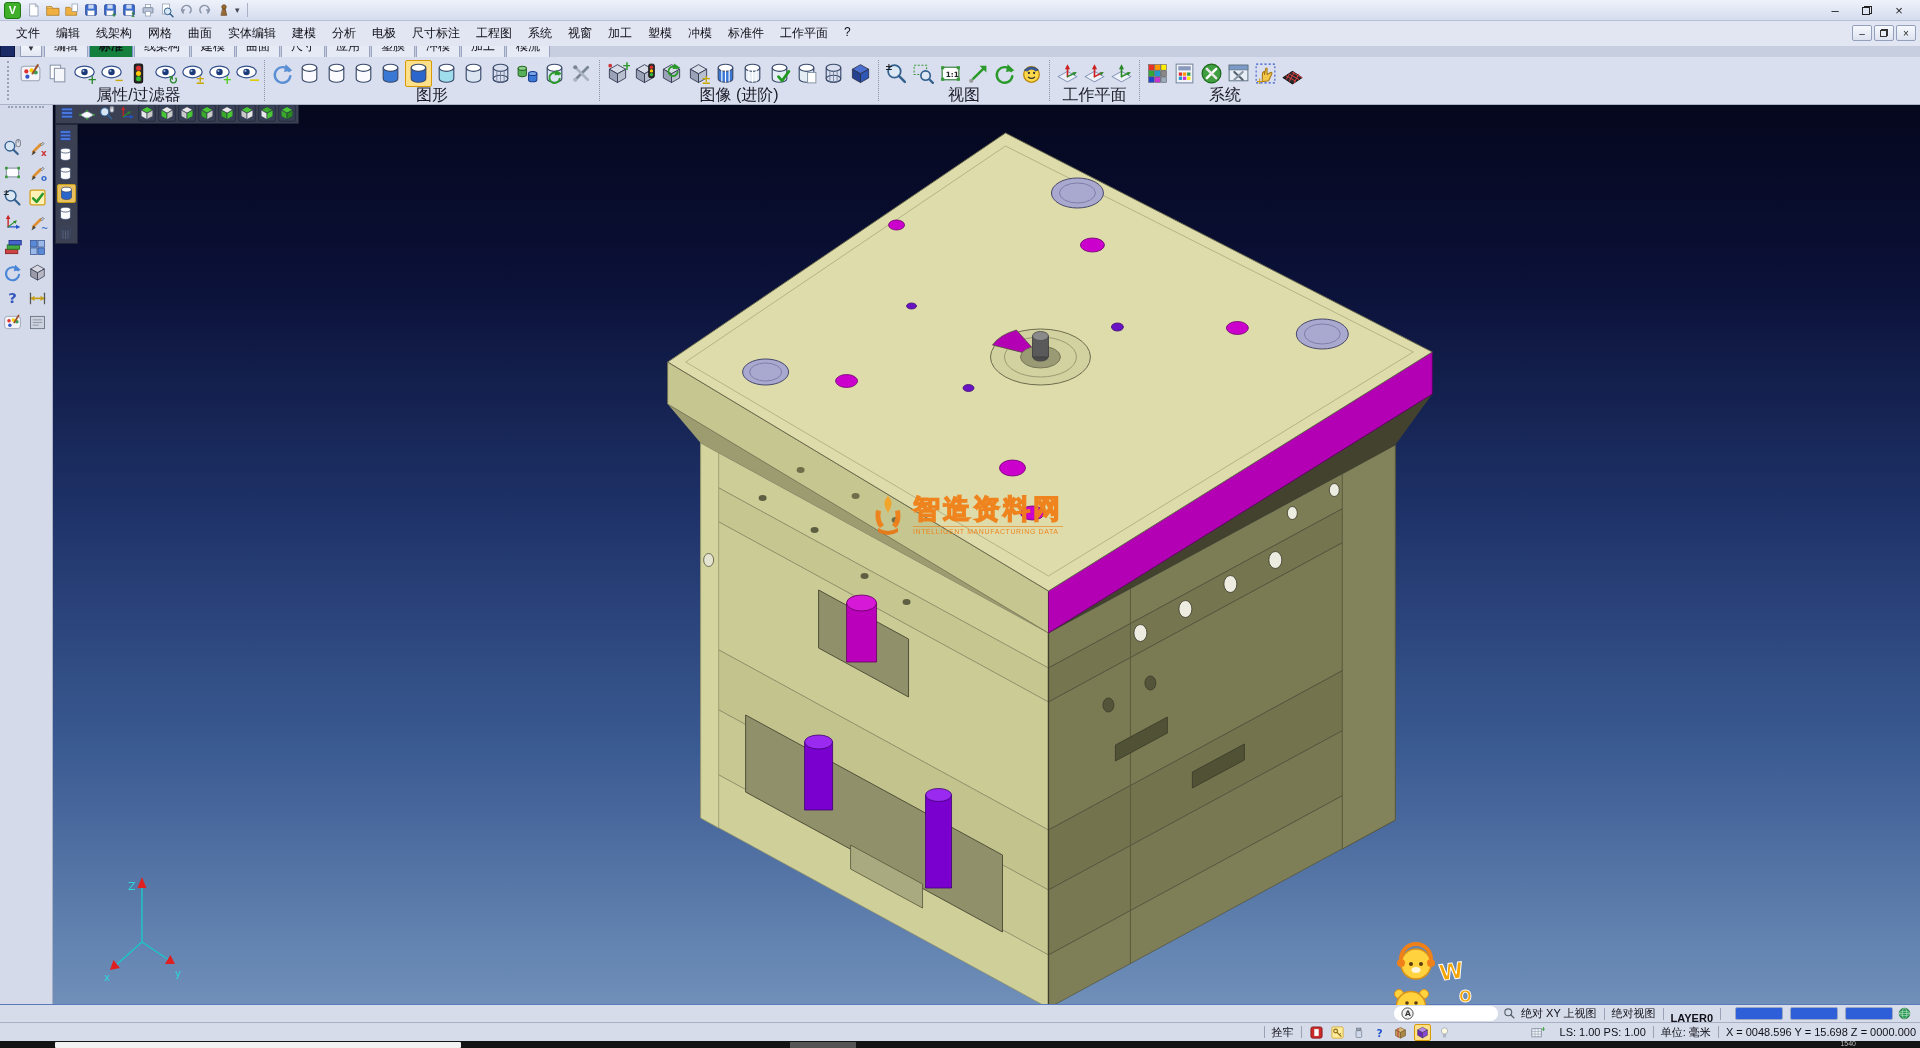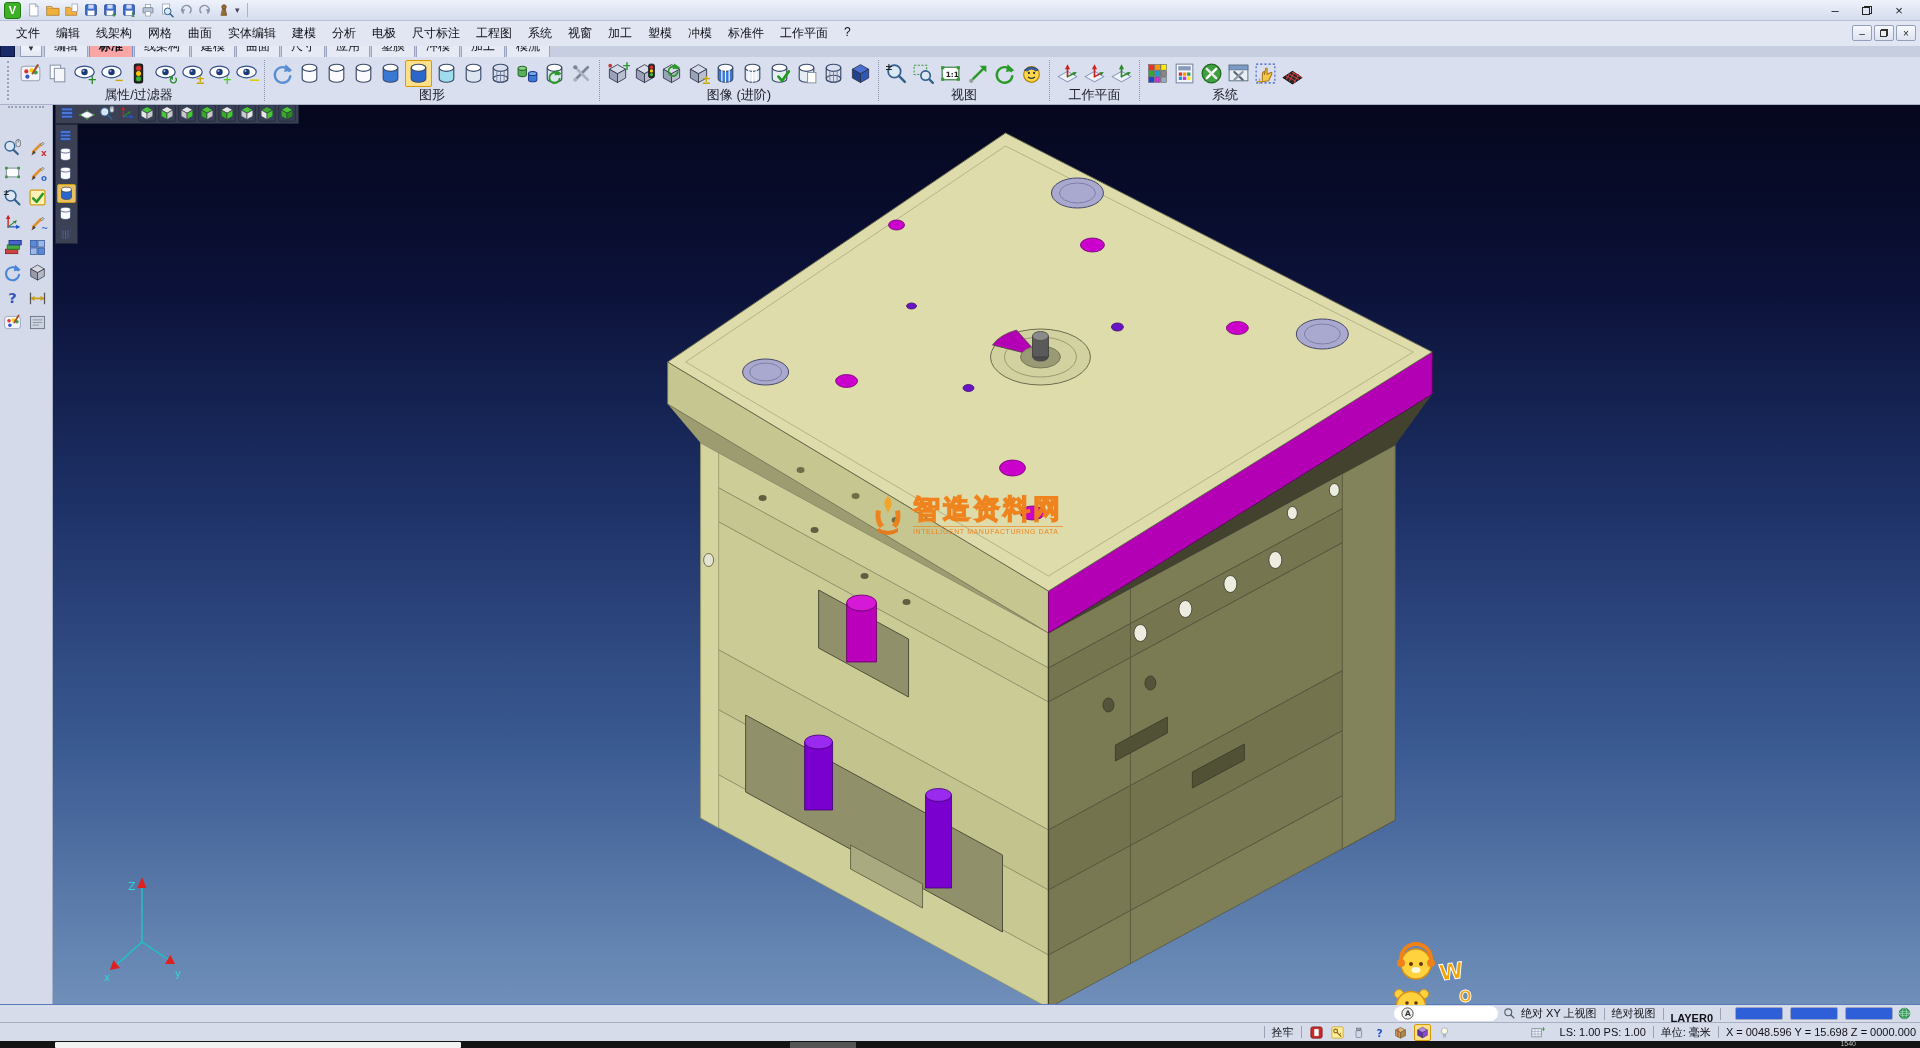--- a/index.html
+++ b/index.html
@@ -33,30 +33,30 @@
   .rst2{position:relative;width:8px;height:8px;display:inline-block;}
   .rst2::before{content:"";position:absolute;right:0;top:0;width:5px;height:5px;border:1px solid #333;}
   .rst2::after{content:"";position:absolute;left:0;bottom:0;width:5px;height:5px;border:1px solid #333;background:#e8edf6;}
   
   .tabbar{position:absolute;left:0;top:38px;right:0;height:19px;background:#c7cee0;
     display:flex;align-items:flex-end;z-index:28;}
   .mdi-doc{width:13px;height:17px;background:#1a2a66;border:1px solid #0a1540;margin-right:3px;}
   .tab-drop{width:20px;height:16px;border:1px solid #93a0bc;background:linear-gradient(#fbfcfe,#e2e7f2);
     display:flex;align-items:center;justify-content:center;font-size:8px;color:#334;margin:0 2px 0 2px;}
   .tab{font-size:12px;padding:1px 9px 2px;background:#e6eaf4;border:1px solid #9aa4c0;border-bottom:none;color:#101018;}
-  .tab.active{background:#fca5a5;border-color:#6f95cc;font-weight:bold;}
+  .tab.active{background:#15803d;border-color:#6f95cc;font-weight:bold;}
   
   .toolbar{position:absolute;left:0;top:57px;right:0;height:47px;background:#d9dfee;
     border-bottom:1px solid #aab2c8;display:flex;align-items:stretch;padding-left:4px;z-index:27;}
   .tb-handle{width:5px;margin:4px 3px;border-left:2px dotted #9aa2b8;}
   .tb-group{display:flex;flex-direction:column;justify-content:flex-start;}
   .tb-icons{display:flex;align-items:center;height:32px;}
   .tb-icons .icon{width:25px;height:25px;margin:0 1px;border-radius:2px;}
   .tb-icons .icon.hl{background:#ffe08a;border:1px solid #d89a00;}
-  .tb-label{font-size:13px;text-align:center;color:#1c1c28;line-height:12px;}
+  .tb-label{font-size:16px;text-align:center;color:#1c1c28;line-height:12px;}
   .tb-sep{border-left:1px dotted #8c94ac;margin:3px 4px;}
   
   .leftpanel{position:absolute;left:0;top:104px;width:52px;bottom:43px;background:#d4dae9;
     border-right:1px solid #a8b0c6;z-index:26;}
   .lp-handle{height:5px;margin:2px 8px;border-top:2px dotted #9aa2b8;}
   .left-tools{display:grid;grid-template-columns:25px 25px;row-gap:4px;justify-items:center;padding-top:22px;}
   .left-tools .icon{width:21px;height:21px;}
   
   .viewport{position:absolute;left:53px;top:104px;right:0;bottom:43px;overflow:hidden;}
   .scene{position:absolute;left:0;top:0;width:100%;height:100%;}

